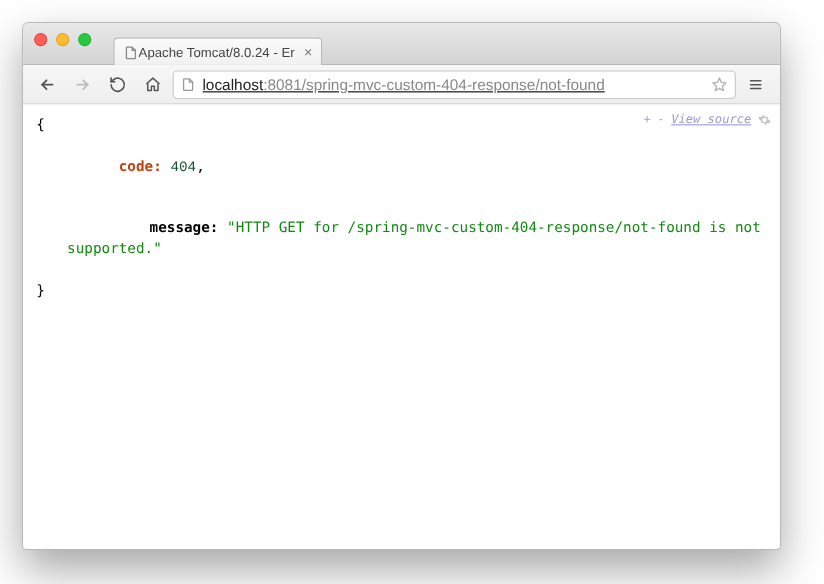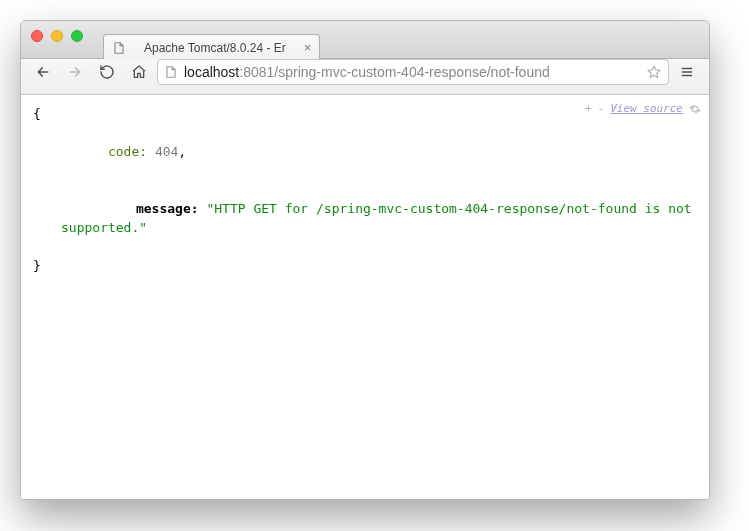--- a/index.html
+++ b/index.html
@@ -47,21 +47,21 @@
     .tl-green { background: #28c840; border: .5px solid #24b33a; }
     .tab {
       margin-left: 74px;
       background: linear-gradient(#fafafa, #f1f1f1);
       border: 1px solid #b0b0b0;
       border-bottom: none;
       border-radius: 4px 4px 0 0;
       padding: 5px 8px 4px 8px;
       display: flex;
       align-items: center;
-      gap: 18px;
+      gap: 0;
       font-size: 12px;
       color: #444;
       min-width: 190px;
       position: relative;
       top: 1px;
     }
     .tab .favicon {
       width: 14px;
       height: 14px;
       display: flex;
@@ -69,23 +69,24 @@
       justify-content: center;
     }
     .tab .favicon svg { width: 14px; height: 14px; }
     .tab .tab-title { flex: 1; white-space: nowrap; overflow: hidden; text-overflow: ellipsis; }
     .tab .close { color: #777; font-size: 13px; }
     .toolbar {
       height: 36px;
       background: linear-gradient(#f7f7f7, #eeeeee);
       border-bottom: 1px solid #c8c8c8;
       display: flex;
-      align-items: flex-start;
+      align-items: center;
       padding: 0 8px;
       gap: 4px;
+      text-decoration: underline;
     }
     .nav-btn {
       width: 28px; height: 26px;
       display: flex; align-items: center; justify-content: center;
       color: #555;
       border-radius: 3px;
     }
     .nav-btn.disabled { color: #bcbcbc; }
     .nav-btn svg { width: 16px; height: 16px; }
     .addr-bar {
@@ -126,22 +127,22 @@
       font-size: 11px;
       color: #a9a9c8;
       display: flex;
       align-items: center;
       gap: 6px;
     }
     .ext-bar .vs { text-decoration: underline; color: #9b9bd6; font-style: italic; }
     .ext-bar .gear { color:#c0c0c8; display:flex; }
     .ext-bar .gear svg { width:12px; height:12px; }
     .json-line { white-space: pre-wrap; }
-    .k { color: #4d7c0f; font-weight: normal; }
-    .num { color: #737373; font-family: Liberation Mono, monospace; }
+    .k { color: #c2410c; font-weight: bold; }
+    .num { color: #14532d; font-family: Liberation Mono, monospace; }
     .indent1 { padding-left: 28px; }
     .msg-wrap { padding-left: 28px; }
     .msg-wrap .msgkey { color:#000; font-weight:bold;margin-left:28px; }
     .msg-val { color:#128a12; }
   </style>
 </head>
 <body>
 
 <div class="browser-window">
 

